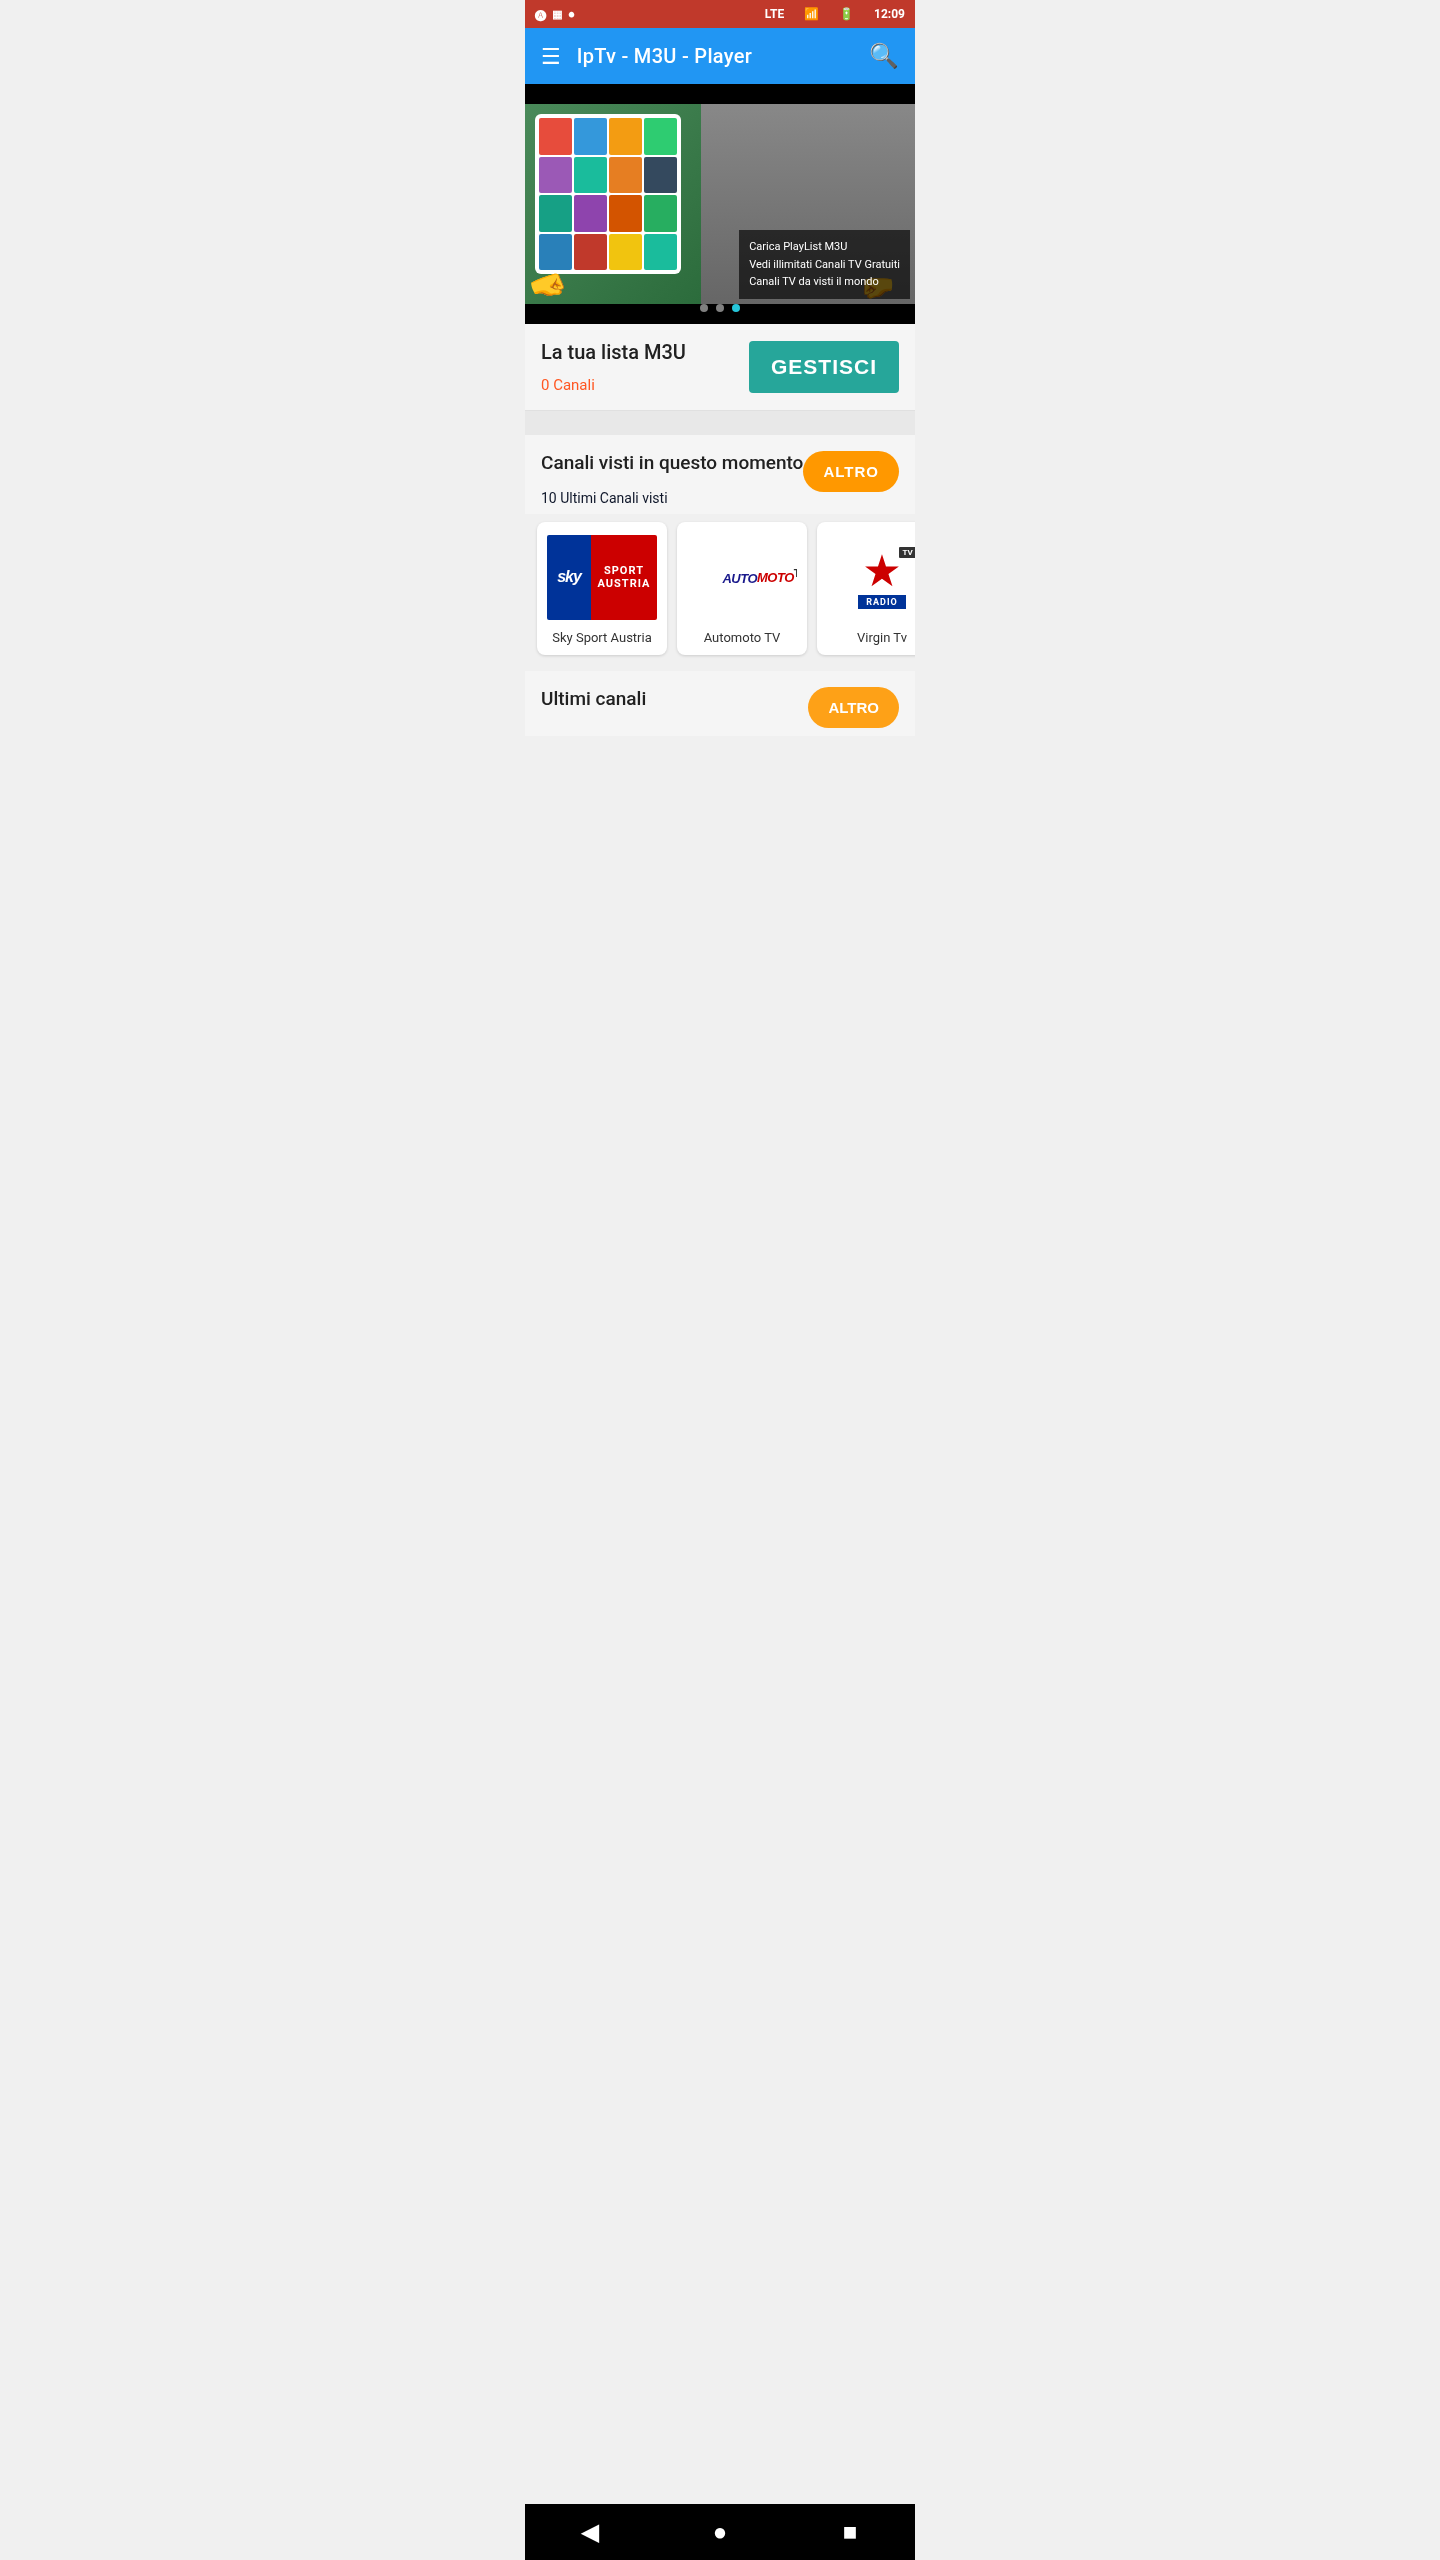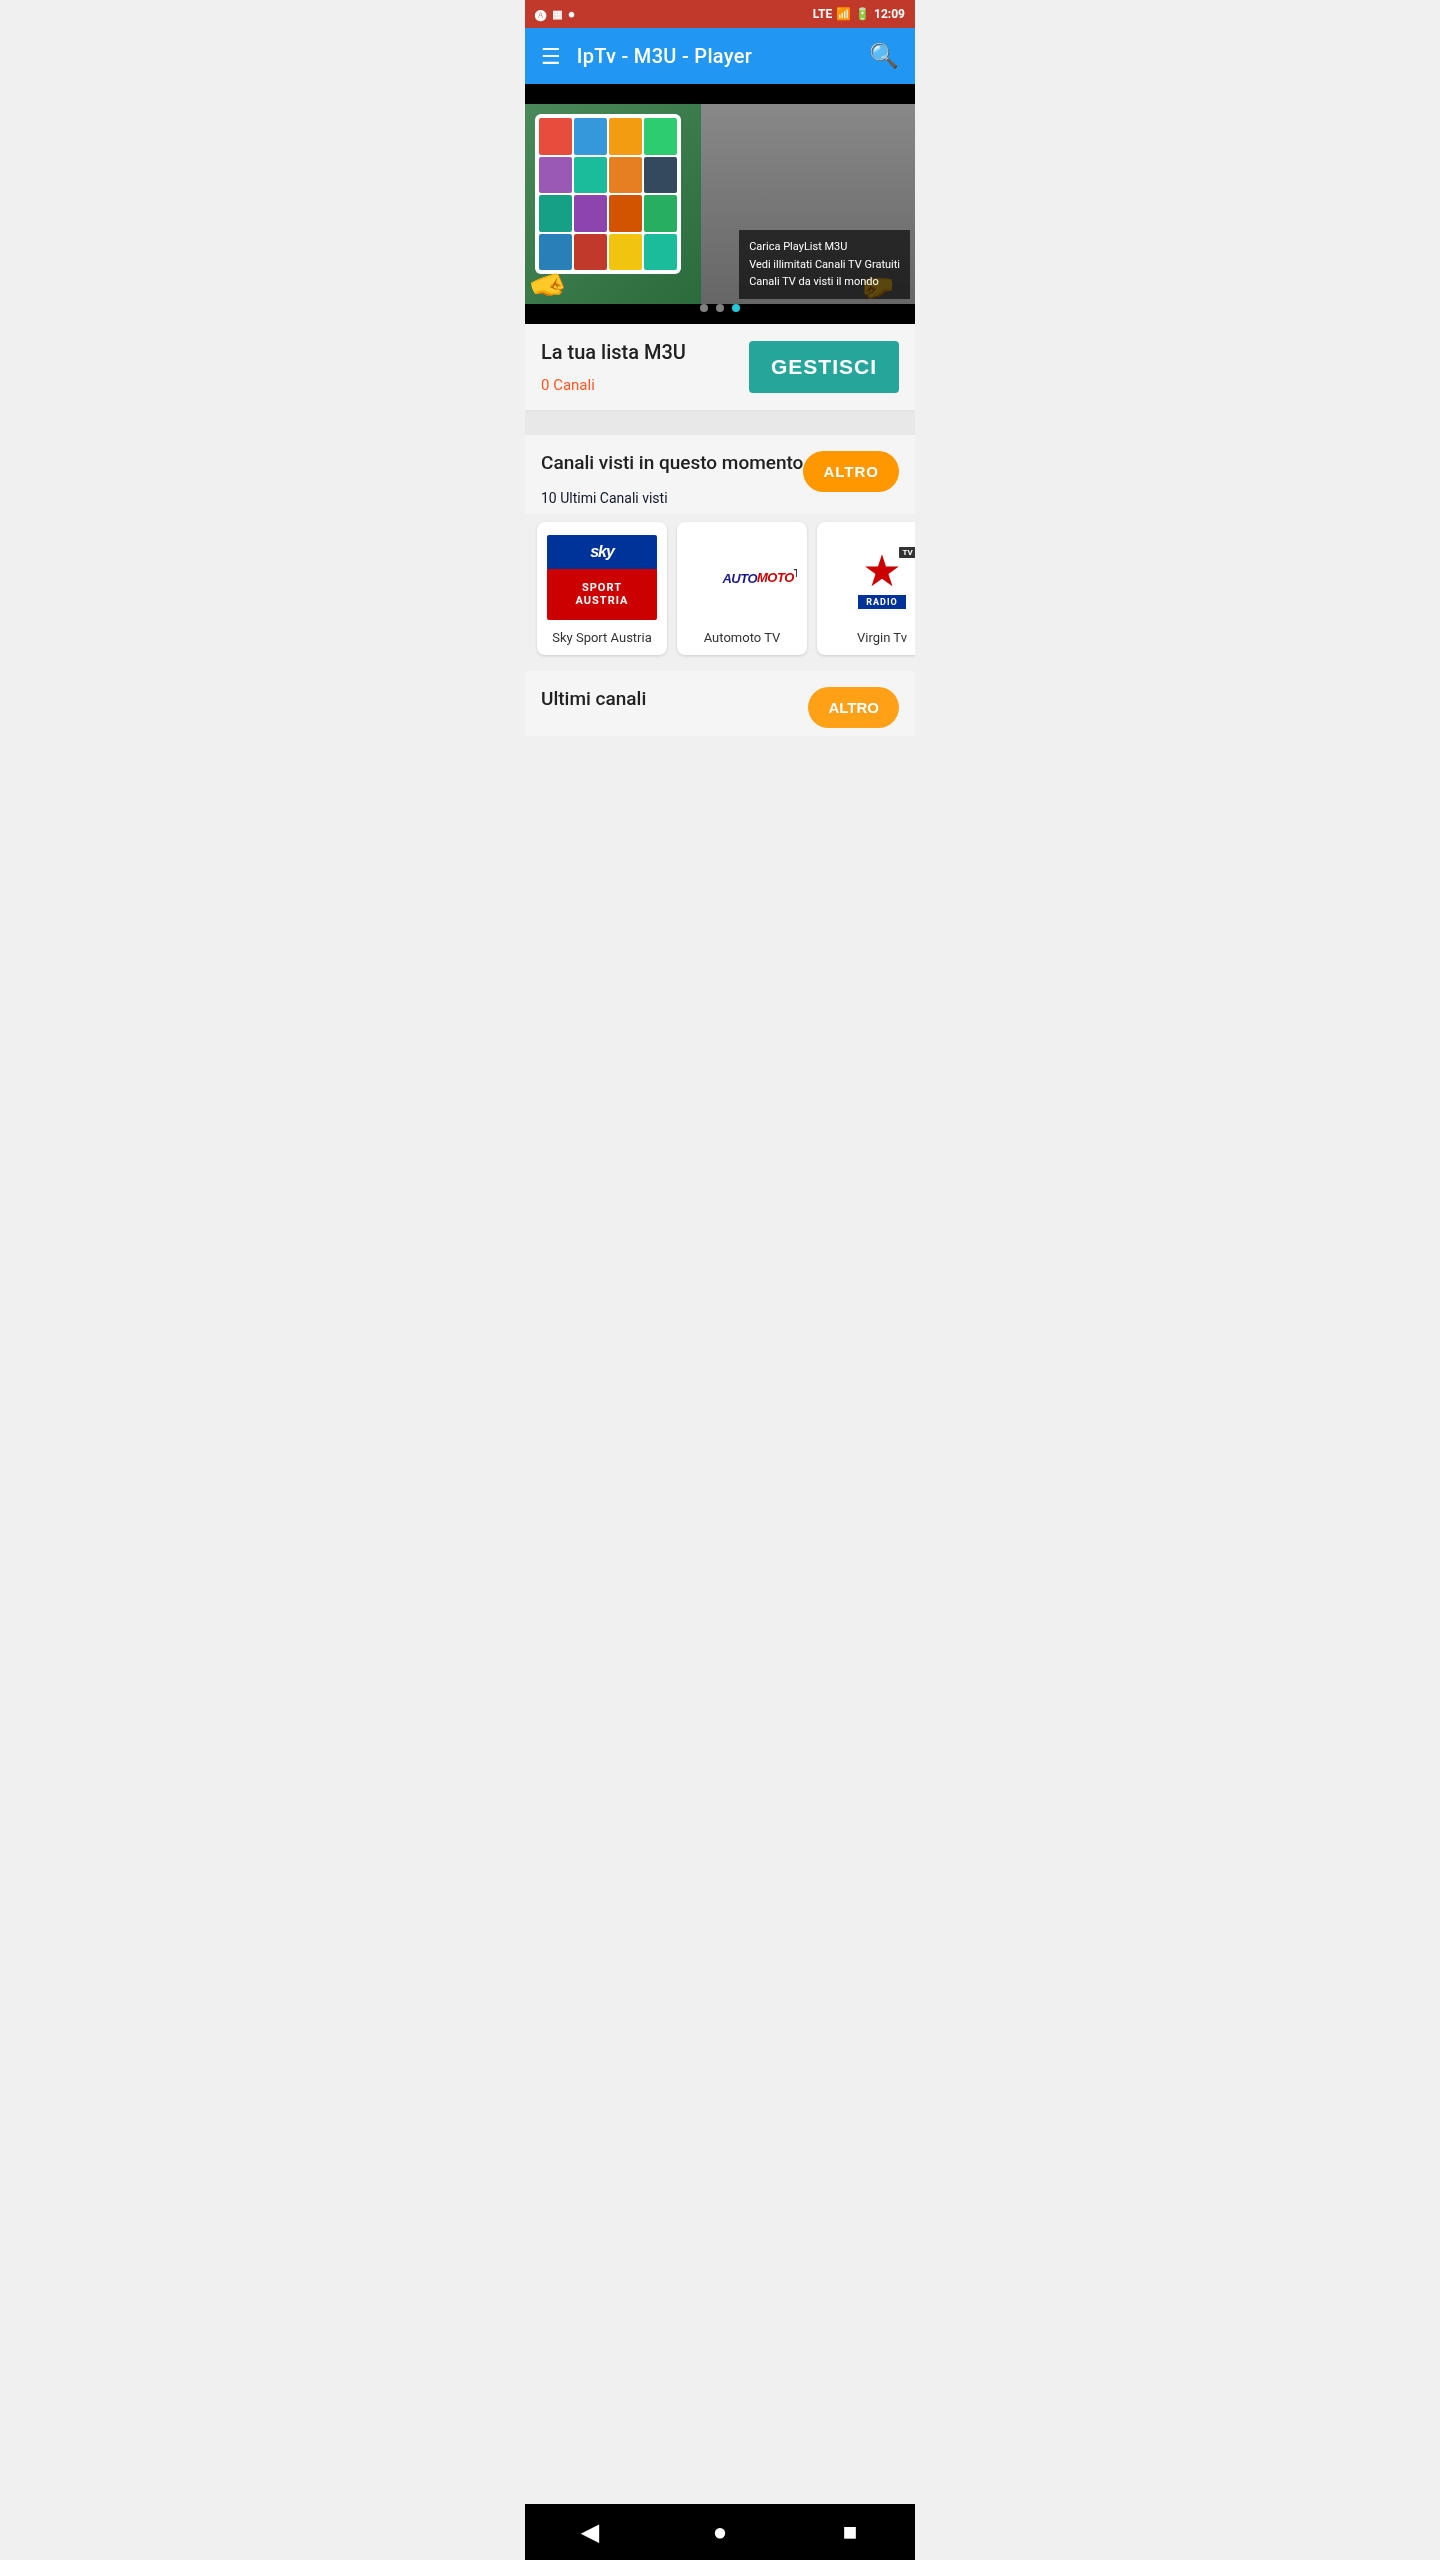--- a/index.html
+++ b/index.html
@@ -27,21 +27,21 @@
       font-weight: bold;
     }
     .status-bar-left {
       display: flex;
       gap: 6px;
       align-items: center;
     }
     .status-bar-right {
       display: flex;
       align-items: center;
-      gap: 4px;
+      gap: 20px;
     }
     .status-icon {
       font-size: 11px;
     }
 
     
     .app-bar {
       background: #2196F3;
       height: 56px;
       display: flex;
@@ -197,21 +197,21 @@
       color: #333;
       text-align: left;
       font-weight: 400;
     }
 
     
     .sky-logo {
       width: 110px;
       height: 85px;
       display: flex;
-      flex-direction: column;
+      flex-direction: row;
       overflow: hidden;
       border-radius: 2px;
     }
     .sky-top {
       background: #003399;
       flex: 1;
       display: flex;
       align-items: center;
       justify-content: center;
       color: white;

